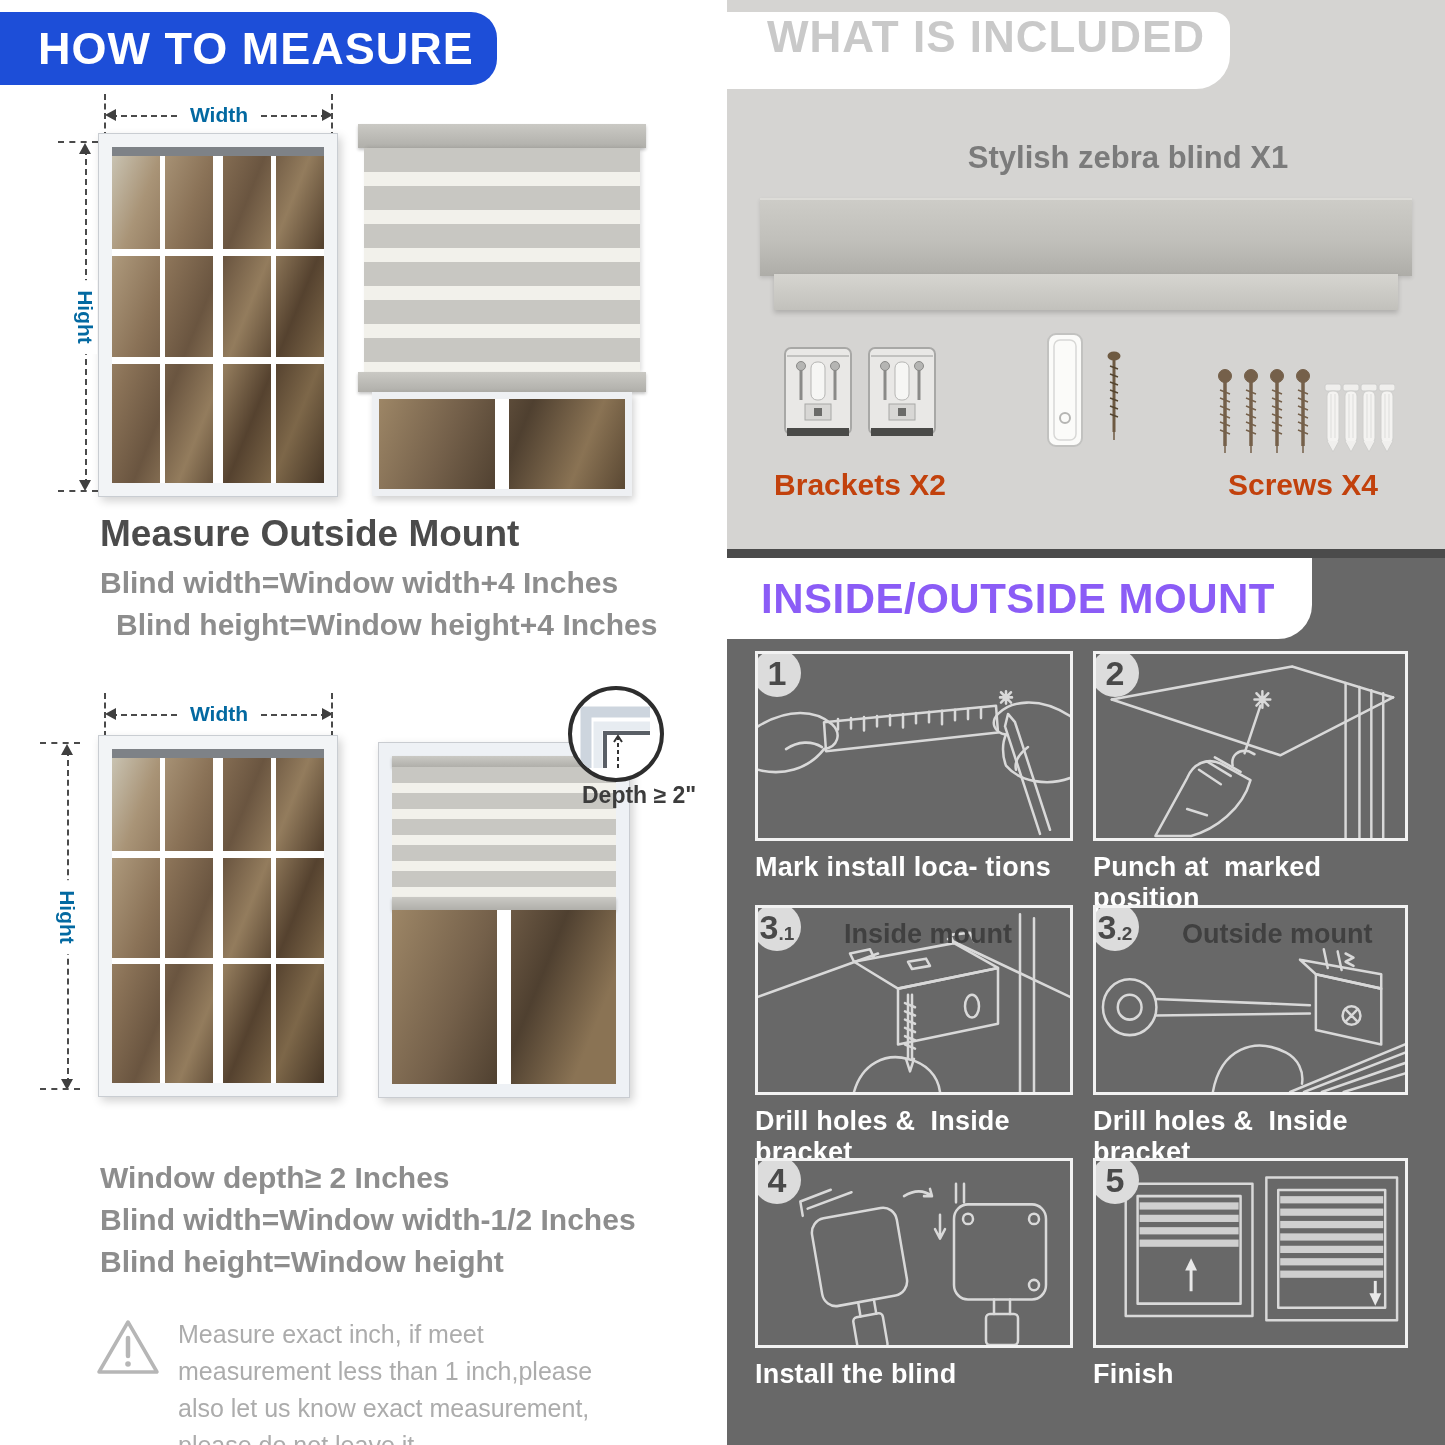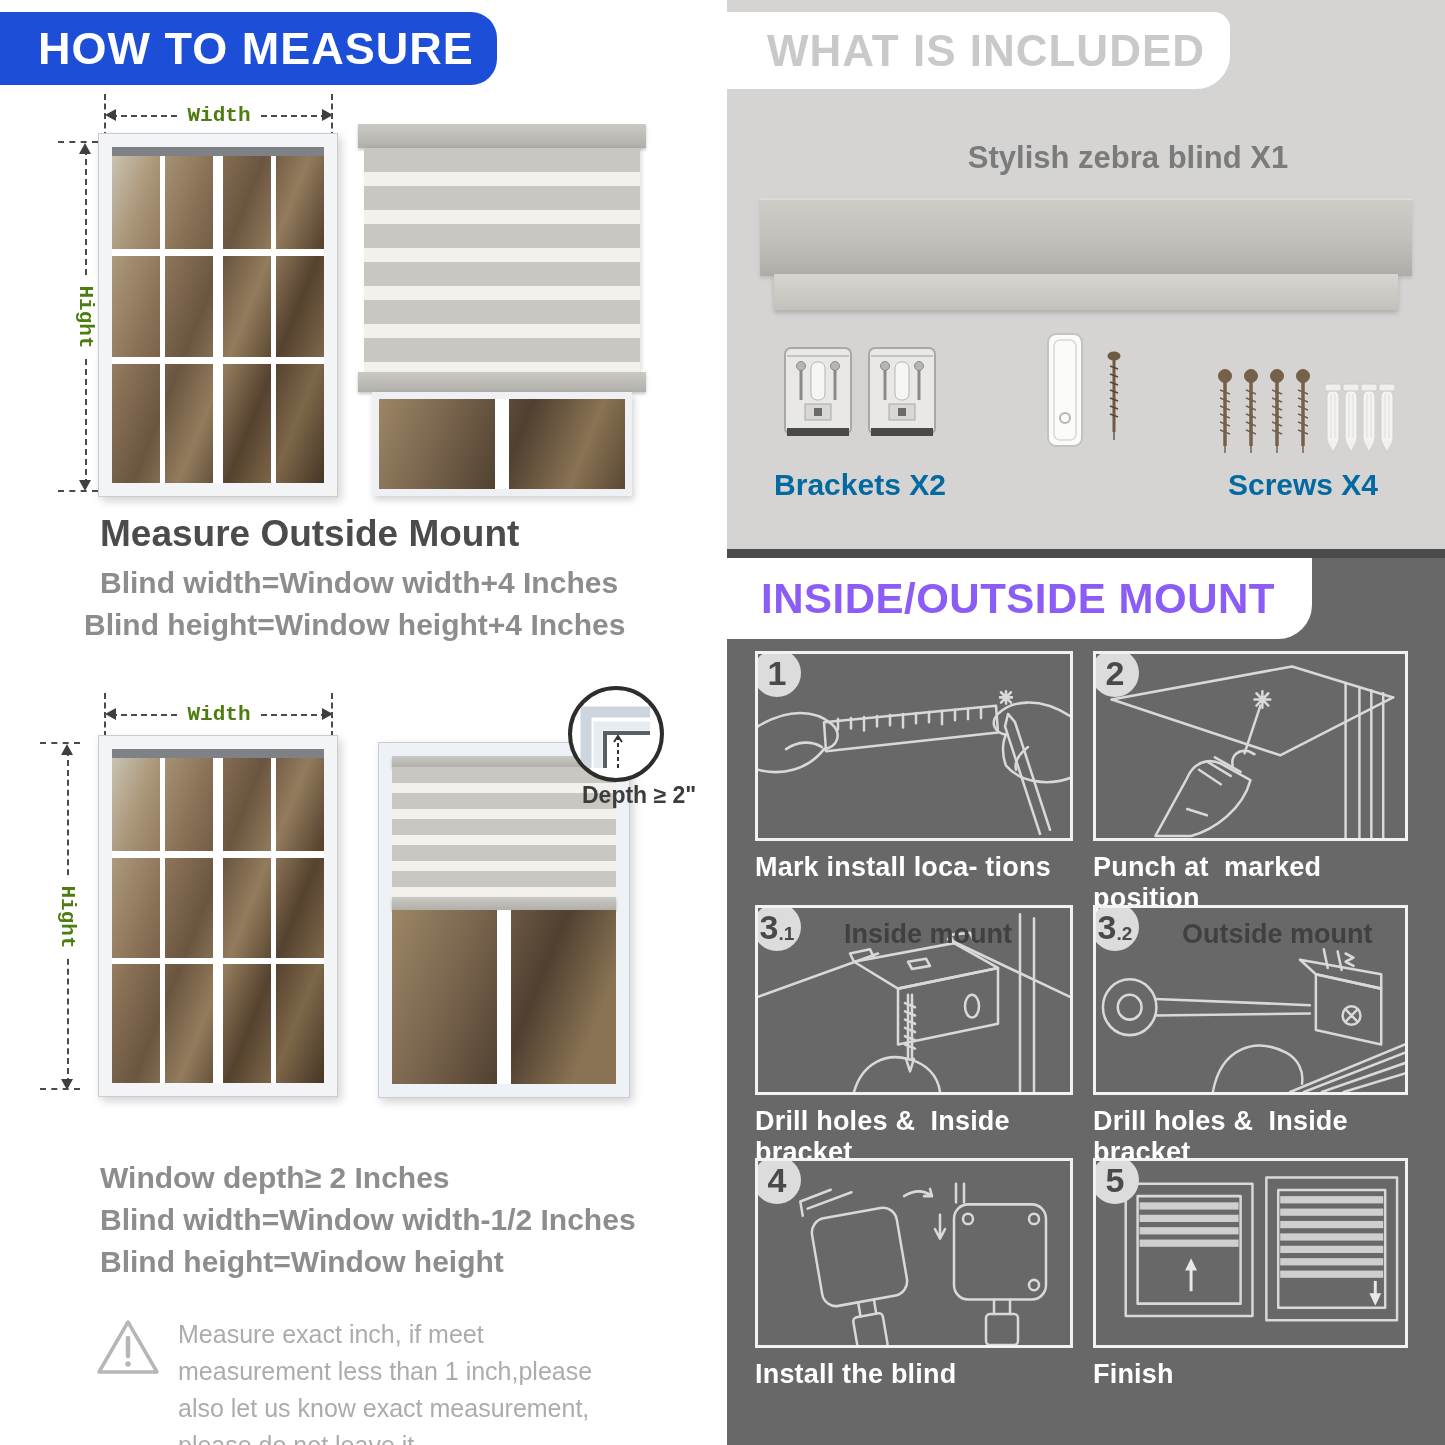--- a/index.html
+++ b/index.html
@@ -36,21 +36,21 @@
   
   .winB{position:absolute;background:#eef1f5;border:1px solid #c9ccd1;box-shadow:3px 4px 9px rgba(0,0,0,.18);}
   .winB-in{position:absolute;inset:13px;}
   .fabricB{position:absolute;left:0;right:0;background:repeating-linear-gradient(to bottom,#c8c7c2 0 16px,#f2f1eb 16px 26px);}
   .panesB{position:absolute;left:0;right:0;bottom:0;
     background-image:
       linear-gradient(to right, transparent 0 47%, #fff 47% 53%, transparent 53% 100%),
       linear-gradient(112deg,#9d8666 0%,#74604a 35%,#4f4030 60%,#8a7354 85%);}
 
   
-  .meas{position:absolute;color:#4d7c0f;font-weight:bold;font-family:Liberation Mono, monospace;}
+  .meas{position:absolute;color:#0369a1;font-weight:bold;}
   .arrow-h{height:22px;}
   .arrow-h .line{position:absolute;left:6px;right:6px;top:50%;border-top:2px dashed #4a4a4a;}
   .tri{position:absolute;width:0;height:0;}
   .tri-l{left:0;top:50%;transform:translateY(-50%);border-top:6px solid transparent;border-bottom:6px solid transparent;border-right:11px solid #3f3f3f;}
   .tri-r{right:0;top:50%;transform:translateY(-50%);border-top:6px solid transparent;border-bottom:6px solid transparent;border-left:11px solid #3f3f3f;}
   .arrow-h .lbl{position:absolute;left:50%;top:50%;transform:translate(-50%,-50%);background:#fff;padding:0 10px;font-size:21px;}
   .arrow-v{width:22px;}
   .arrow-v .line{position:absolute;top:6px;bottom:6px;left:50%;border-left:2px dashed #4a4a4a;}
   .tri-u{left:50%;top:0;transform:translateX(-50%);border-left:6px solid transparent;border-right:6px solid transparent;border-bottom:11px solid #3f3f3f;}
   .tri-d{left:50%;bottom:0;transform:translateX(-50%);border-left:6px solid transparent;border-right:6px solid transparent;border-top:11px solid #3f3f3f;}
@@ -58,26 +58,26 @@
   .tick-v{position:absolute;border-left:2px dashed #4a4a4a;width:0;}
   .tick-h{position:absolute;border-top:2px dashed #4a4a4a;height:0;}
 
   .magnifier{position:absolute;width:88px;height:88px;border:4px solid #2d2d2d;border-radius:50%;background:#fff;overflow:hidden;z-index:5;}
   .depth-lbl{color:#3c3c3c;font-weight:bold;font-size:23px;}
 
   .warn-text{color:#acacac;font-weight:500;font-size:25px;line-height:37px;}
 
   
   .right-light{left:727px;top:0;width:718px;height:549px;background:#d5d4d2;}
-  .lbl-included{left:727px;top:12px;width:503px;height:77px;background:#fff;border-radius:0 16px 34px 0;display:flex;align-items:center;}
+  .lbl-included{left:727px;top:12px;width:503px;height:77px;background:#fff;border-radius:0 16px 34px 0;display:flex;align-items:flex-start;}
   .lbl-included span{color:#c9c9c9;font-weight:bold;font-size:44px;letter-spacing:1px;padding-left:40px;}
   .blind-name{left:769px;top:140px;width:718px;text-align:center;color:#7b7b7b;font-weight:bold;font-size:31px;}
   .headrail-main{left:760px;top:198px;width:652px;height:76px;background:linear-gradient(#cdccc7 0%,#c0bfba 55%,#aeada8 100%);border-top:2px solid #dddcd8;box-shadow:0 2px 4px rgba(0,0,0,.12);}
   .headrail-sub{left:774px;top:274px;width:624px;height:36px;background:linear-gradient(#d6d5d0,#c2c1bc);box-shadow:0 3px 5px rgba(0,0,0,.18);}
-  .comp-lbl{position:absolute;color:#0369a1;font-weight:bold;font-size:30px;text-align:center;}
+  .comp-lbl{position:absolute;color:#c2410c;font-weight:bold;font-size:30px;text-align:center;}
 
   .right-dark{left:727px;top:549px;width:718px;height:896px;background:#686868;}
   .dark-strip{left:727px;top:549px;width:718px;height:9px;background:#4b4b4b;}
   .lbl-mount{left:727px;top:558px;width:585px;height:81px;background:#fff;border-radius:0 0 34px 0;display:flex;align-items:center;z-index:3;}
   .lbl-mount span{color:#8b5cf6;font-weight:bold;font-size:42px;letter-spacing:.5px;padding-left:34px;}
 
   .cell{position:absolute;}
   .panel{position:relative;height:184px;border:3px solid #f2f2f2;overflow:hidden;}
   .panel svg.art{position:absolute;inset:0;width:100%;height:100%;}
   .badge{position:absolute;top:-5px;left:-5px;min-width:48px;height:48px;background:#dcdcdc;border-radius:50%;
@@ -123,21 +123,21 @@
 
   <div class="abs" style="left:358px;top:124px;width:288px;height:372px;">
     <div class="rail" style="top:0;height:24px;"></div>
     <div class="fabric" style="left:6px;right:6px;top:24px;height:224px;"></div>
     <div class="rail" style="top:248px;height:20px;"></div>
     <div class="win-under" style="left:14px;top:268px;width:246px;height:90px;"></div>
   </div>
 
   <div class="abs m-title" style="left:100px;top:513px;">Measure Outside Mount</div>
   <div class="abs m-line" style="left:100px;top:566px;">Blind width=Window width+4 Inches</div>
-  <div class="abs m-line" style="left:84px;top:608px;">Blind height=Window height+4 Inches</div>
+  <div class="abs m-line" style="left:116px;top:608px;">Blind height=Window height+4 Inches</div>
 
   <div class="meas arrow-h" style="left:105px;top:703px;width:228px;">
     <span class="line"></span>
     <span class="tri tri-l"></span>
     <span class="tri tri-r"></span>
     <span class="lbl">Width</span>
   </div>
   <div class="tick-v" style="left:104px;top:693px;height:44px;"></div>
   <div class="tick-v" style="left:331px;top:693px;height:44px;"></div>
 

